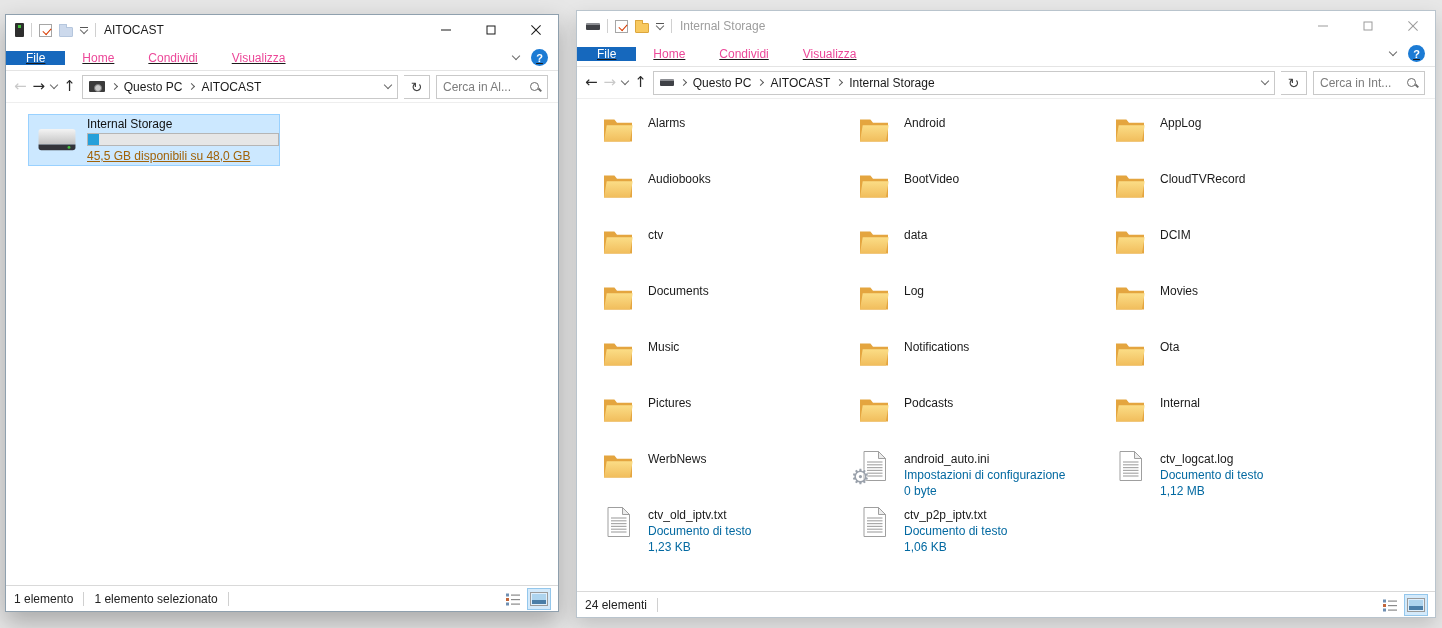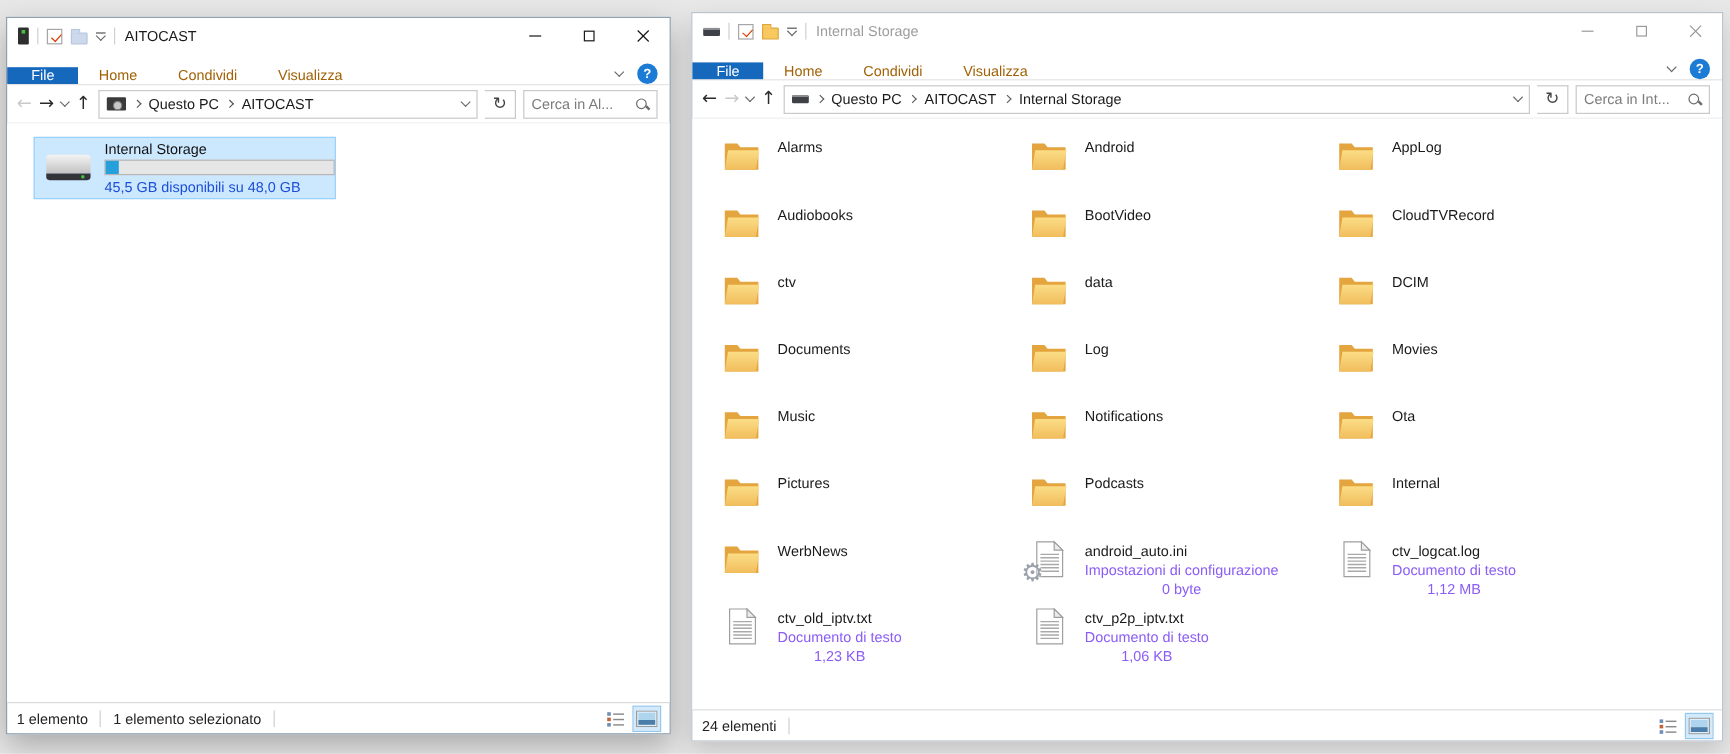--- a/index.html
+++ b/index.html
@@ -36,22 +36,22 @@
   .i-folder-sm::before { content:""; position:absolute; left:-1px; top:-4px; width:6px; height:3px; background:#f8c95f; border:1px solid #dca63c; border-bottom:none; border-radius:1px 1px 0 0; }
   .i-folder-muted { background:#ccd9ec; border-color:#b5c6dd; }
   .i-folder-muted::before { background:#ccd9ec; border-color:#b5c6dd; }
   .i-qat-drop { display:flex; flex-direction:column; align-items:center; gap:2px; }
   .i-qat-drop .tbar { width:8px; height:1.4px; background:#555; }
   .chev { display:inline-block; width:6px; height:6px; border-right:1.4px solid #6a6a6a; border-bottom:1.4px solid #6a6a6a; }
   .chev.down { transform:rotate(45deg); margin-top:-3px; }
   .chev.right { transform:rotate(-45deg); width:5px; height:5px; border-color:#5a5a5a; }
 
   
-  .ribbon { height:26px; flex:0 0 auto; display:flex; align-items:flex-end; border-bottom:1px solid #e4e4e4; }
-  .rtab { display:flex; align-items:center; padding:0 17px; color:#a16207; }
+  .ribbon { height:26px; flex:0 0 auto; display:flex; align-items:center; border-bottom:1px solid #e4e4e4;text-decoration:underline; }
+  .rtab { display:flex; align-items:center; padding:0 17px; color:#ec4899; }
   .rtab.file { background:#1668bd; color:#fff; padding:0 20px; }
   .ribbon-right { margin-left:auto; display:flex; align-items:center; gap:12px; padding-right:10px; }
   .help-circle { width:17px; height:17px; border-radius:50%; background:#1c7bd4; color:#fff; font-weight:bold; font-size:11px; display:flex; align-items:center; justify-content:center; }
 
   
   .navbar { height:32px; flex:0 0 auto; display:flex; align-items:center; padding:0 10px 0 8px; gap:6px; border-bottom:1px solid #eeeeee; }
   .navglyph { font-family:"DejaVu Sans",sans-serif; font-size:15px; line-height:1; }
   .g-enabled { color:#2b2b2b; } .g-disabled { color:#c9c9c9; }
   .addr-box { flex:1 1 auto; height:24px; border:1px solid #c9c9c9; display:flex; align-items:center; padding:0 6px; gap:7px; background:#fff; }
   .crumb { color:#1a1a1a; }
@@ -73,32 +73,32 @@
   .content { flex:1 1 auto; overflow:hidden; background:#fff; position:relative; }
 
   
   .drive-tile { position:absolute; left:22px; top:11px; width:252px; height:52px; display:flex; align-items:center; padding:2px 4px; }
   .drive-tile.selected { background:#cce8ff; border:1px solid #99d1ff; }
   .drive-icon { width:48px; height:38px; flex:0 0 auto; }
   .drive-text { margin-left:6px; flex:1 1 auto; }
   .drive-name { font-size:12px; color:#111; margin-bottom:2px; }
   .drive-bar { width:192px; height:13px; background:#e6e6e6; border:1px solid #b5b5b5; position:relative; }
   .drive-bar i { display:block; height:100%; background:#26a0da; }
-  .sub { color:#1d4ed8; }
+  .sub { color:#a16207;text-decoration:underline; }
   .drive-cap { margin-top:3px; font-size:12px; }
 
   
   .file-grid { position:absolute; left:22px; top:12px; display:grid; grid-template-columns:repeat(3,256px); grid-auto-rows:56px; }
   .tile { display:flex; align-items:flex-start; padding:2px; }
   .tile-icon { width:34px; height:34px; flex:0 0 auto; position:relative; }
   .tile-icon svg { width:34px; height:34px; display:block; }
   .gear { position:absolute; left:-6px; bottom:-6px; font-family:"DejaVu Sans",sans-serif; font-size:21px; color:#9aa1ab; text-shadow:0 0 2px #fff; }
   .tile-text { margin-left:13px; padding-top:2px; line-height:16px; }
   .tile-name { color:#1a1a1a; }
-  .tile-type,.tile-size { color:#8b5cf6;text-align:center; }
+  .tile-type,.tile-size { color:#0369a1; }
 
   
   .statusbar { height:26px; flex:0 0 auto; border-top:1px solid #d9d9d9; display:flex; align-items:center; padding:0 8px; gap:10px; color:#222; }
   .status-right { margin-left:auto; display:flex; gap:4px; }
   .view-btn { width:22px; height:20px; display:flex; align-items:center; justify-content:center; }
   .view-btn.selected { background:#d4eafb; outline:1px solid #94c7ec; }
 
   svg.sprite { position:absolute; width:0; height:0; }
 </style>
 </head>

